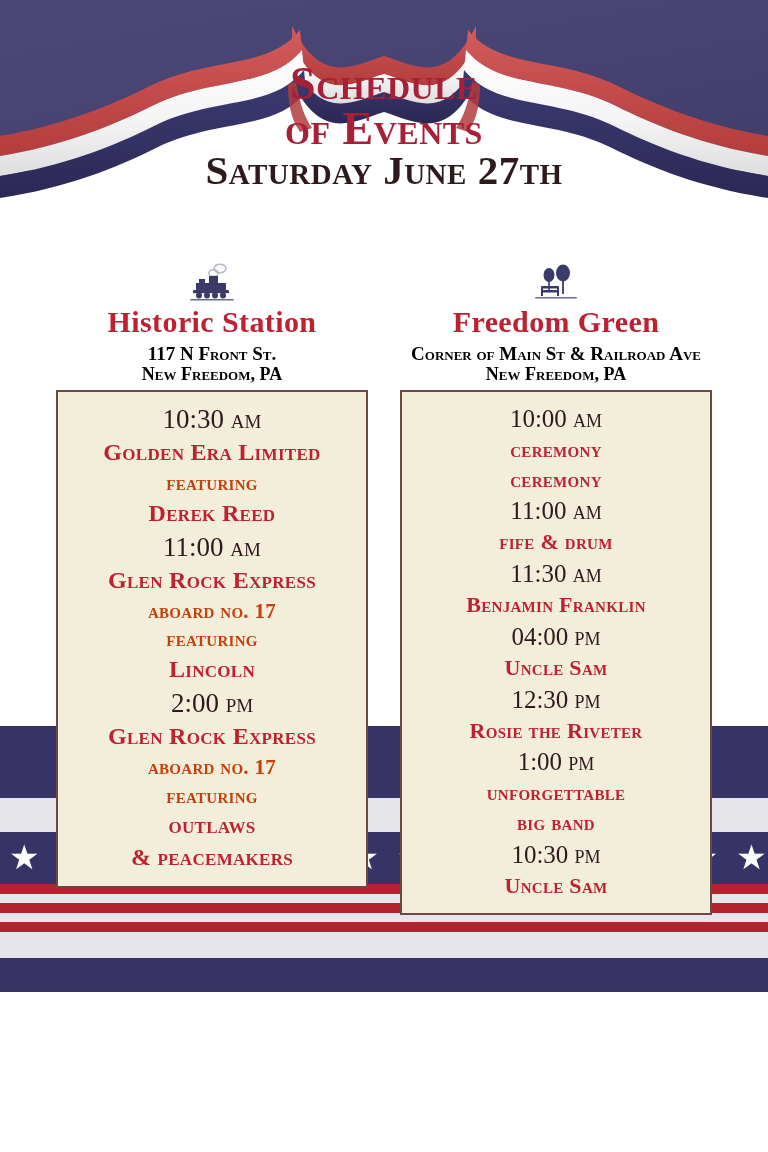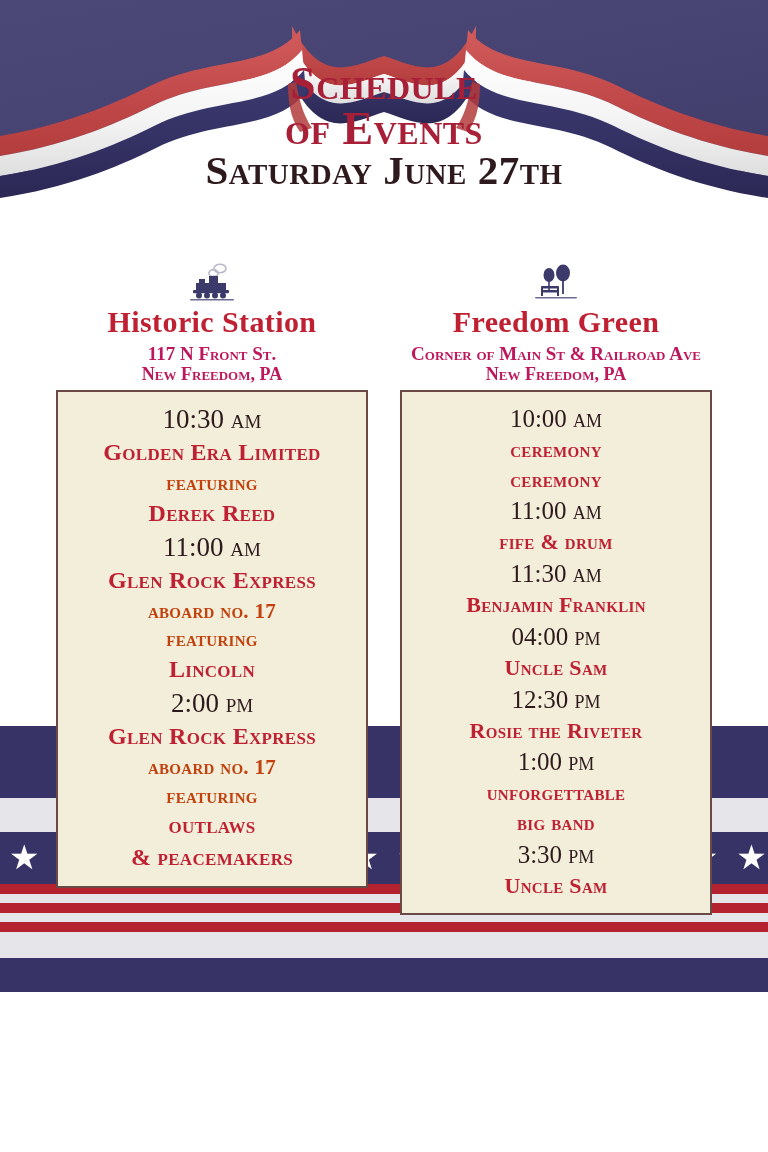--- a/index.html
+++ b/index.html
@@ -99,21 +99,21 @@
     text-align: center;
     color: #bf2032;
     font-weight: bold;
     font-size: 30px;
     letter-spacing: 0.4px;
     margin-top: 4px;
     line-height: 1.05;
   }
   .venue-addr {
     text-align: center;
-    color: #be185d;
+    color: #000000;
     font-weight: bold;
     font-variant: small-caps;
     font-size: 19px;
     line-height: 1.12;
     margin-top: 5px;
   }
   .venue-addr .line2 { font-size: 18px; }
 
   .panel {
     margin-top: 6px;
@@ -321,19 +321,19 @@
           <div class="entry act">fife &amp; drum</div>
           <div class="entry time">11:30 am</div>
           <div class="entry act">Benjamin Franklin</div>
           <div class="entry time">04:00 pm</div>
           <div class="entry act">Uncle Sam</div>
           <div class="entry time">12:30 pm</div>
           <div class="entry act">Rosie the Riveter</div>
           <div class="entry time">1:00 pm</div>
           <div class="entry act">unforgettable</div>
           <div class="entry act">big band</div>
-          <div class="entry time">3:30 pm</div>
+          <div class="entry time">10:30 pm</div>
           <div class="entry act">Uncle Sam</div>
         </div>
     </div>
 
   </div>
 </div>
 
 </body></html>

